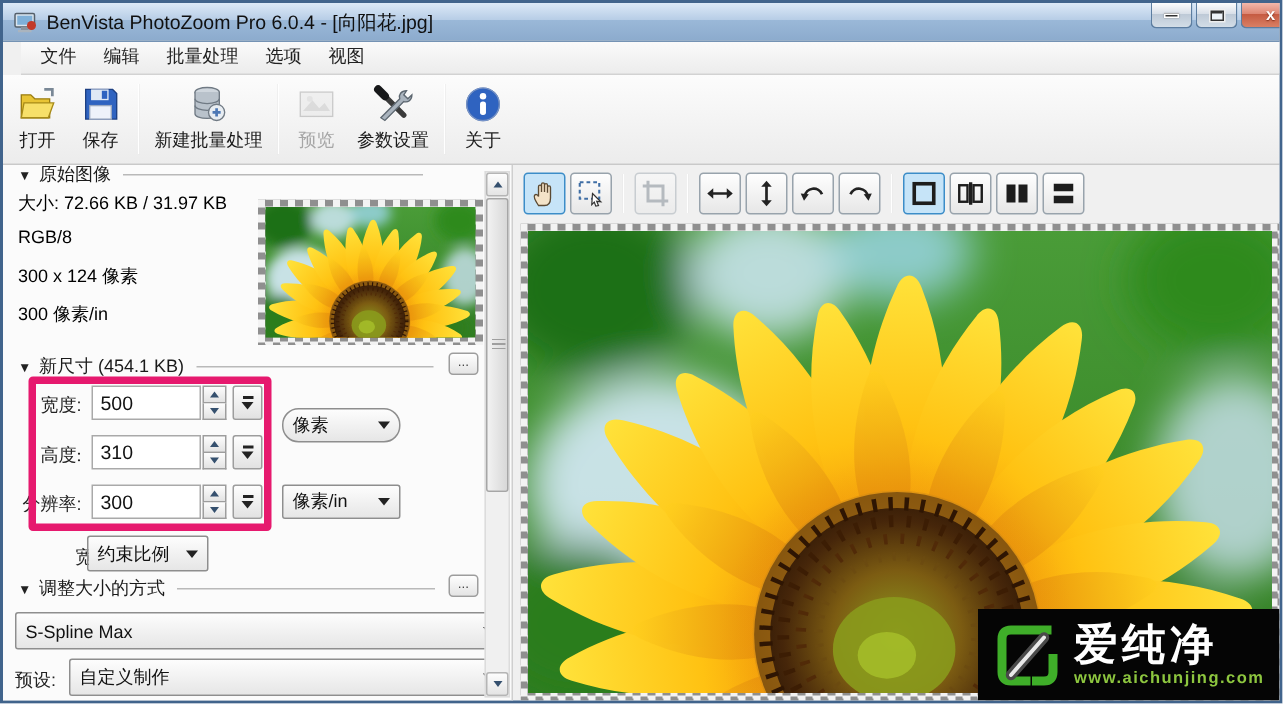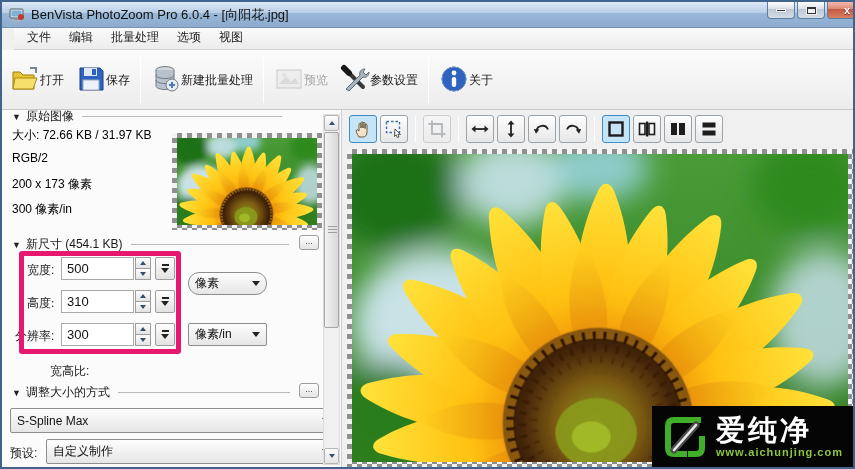--- a/index.html
+++ b/index.html
@@ -23,21 +23,21 @@
   .glyph-close { color:#fff; font-weight:bold; font-size:11px; text-shadow:0 1px 1px #7c2a16; }
 
   
   .menubar { position:absolute; left:12px; top:26px; width:100%; height:22px; background:linear-gradient(#fafafa,#ececec);
     border-bottom:1px solid #d2d2d2; display:flex; align-items:flex-end; padding-left:4px; }
   .menu-item { padding:3px 9px; color:#222; }
 
   
   .toolbar { position:absolute; left:0; top:48px; width:100%; height:60px;
     background:linear-gradient(#fcfcfc,#ececec); border-bottom:1px solid #c9c9c9; display:flex; align-items:stretch; padding:3px 2px; }
-  .tbtn { display:flex; flex-direction:row; align-items:center; justify-content:space-between; padding:3px 6px 4px; min-width:42px; }
+  .tbtn { display:flex; flex-direction:column; align-items:center; justify-content:space-between; padding:3px 6px 4px; min-width:42px; }
   .tbtn .ticon { width:30px; height:30px; }
   .tbtn .tlabel { font-size:12px; margin-top:2px; white-space:nowrap; }
   .tbtn.disabled .tlabel { color:#a6a6a6; }
   .tbtn.disabled .ticon { opacity:.45; filter:grayscale(1); }
   .tsep { width:1px; background:#c6c6c6; border-right:1px solid #fff; margin:3px 4px; }
 
   
   .panel { position:absolute; left:0; top:108px; width:340px; bottom:0; background:#fbfbfb; border-right:1px solid #cfcfcf; }
   .sec-header { position:absolute; display:flex; align-items:center; font-size:12px; color:#1a1a1a; white-space:nowrap; }
   .sec-arrow { font-size:9px; margin-right:5px; color:#222; }
@@ -284,22 +284,22 @@
   </div>
 
   <div class="panel"></div>
 
   <div class="sec-header" style="left:10px; top:106px; width:306px;">
     <span class="sec-arrow">▼</span>
     <span>原始图像</span>
     <span class="sec-line" style="width:200px;"></span>
   </div>
   <div class="info-line" style="top:125px;">大小: 72.66 KB / 31.97 KB</div>
-  <div class="info-line" style="top:149px;">RGB/2</div>
-  <div class="info-line" style="top:174px;">200 x 173 像素</div>
+  <div class="info-line" style="top:149px;">RGB/8</div>
+  <div class="info-line" style="top:174px;">300 x 124 像素</div>
   <div class="info-line" style="top:199px;">300 像素/in</div>
 
   <div class="thumb-wrap ants">
     <svg class="scene" viewBox="0 0 510 319" preserveAspectRatio="xMidYMid slice">
         <use href="#flower-scene"></use>
       </svg>
   </div>
 
   <div class="sec-header" style="left:10px; top:234px; width:286px;">
     <span class="sec-arrow">▼</span>
@@ -357,20 +357,24 @@
   <div class="combo-btn" style="left:153px; top:321px;">
     <span class="combo-bar"></span>
     <span class="combo-tri"></span>
   </div>
   <div class="dropdown" style="left:186px; top:321px; width:79px; height:23px;">
     <span class="dd-text">像素/in</span>
     <span class="dd-arrow"></span>
   </div>
 
   <div class="field-label" style="left:8px; top:361px;margin-left:40px;">宽高比:</div>
+  <div class="dropdown" style="left:56px; top:355px; width:81px; height:24px;">
+    <span class="dd-text">约束比例</span>
+    <span class="dd-arrow"></span>
+  </div>
 
   <div class="sec-header" style="left:10px; top:382px; width:286px;">
     <span class="sec-arrow">▼</span>
     <span>调整大小的方式</span>
     <span class="sec-line" style="width:172px;"></span>
   </div>
   <div class="dots-btn" style="left:297px; top:381px;">...</div>
 
   <div class="dropdown" style="left:8px; top:406px; width:327px; height:25px;">
     <span class="dd-text">S-Spline Max</span>

